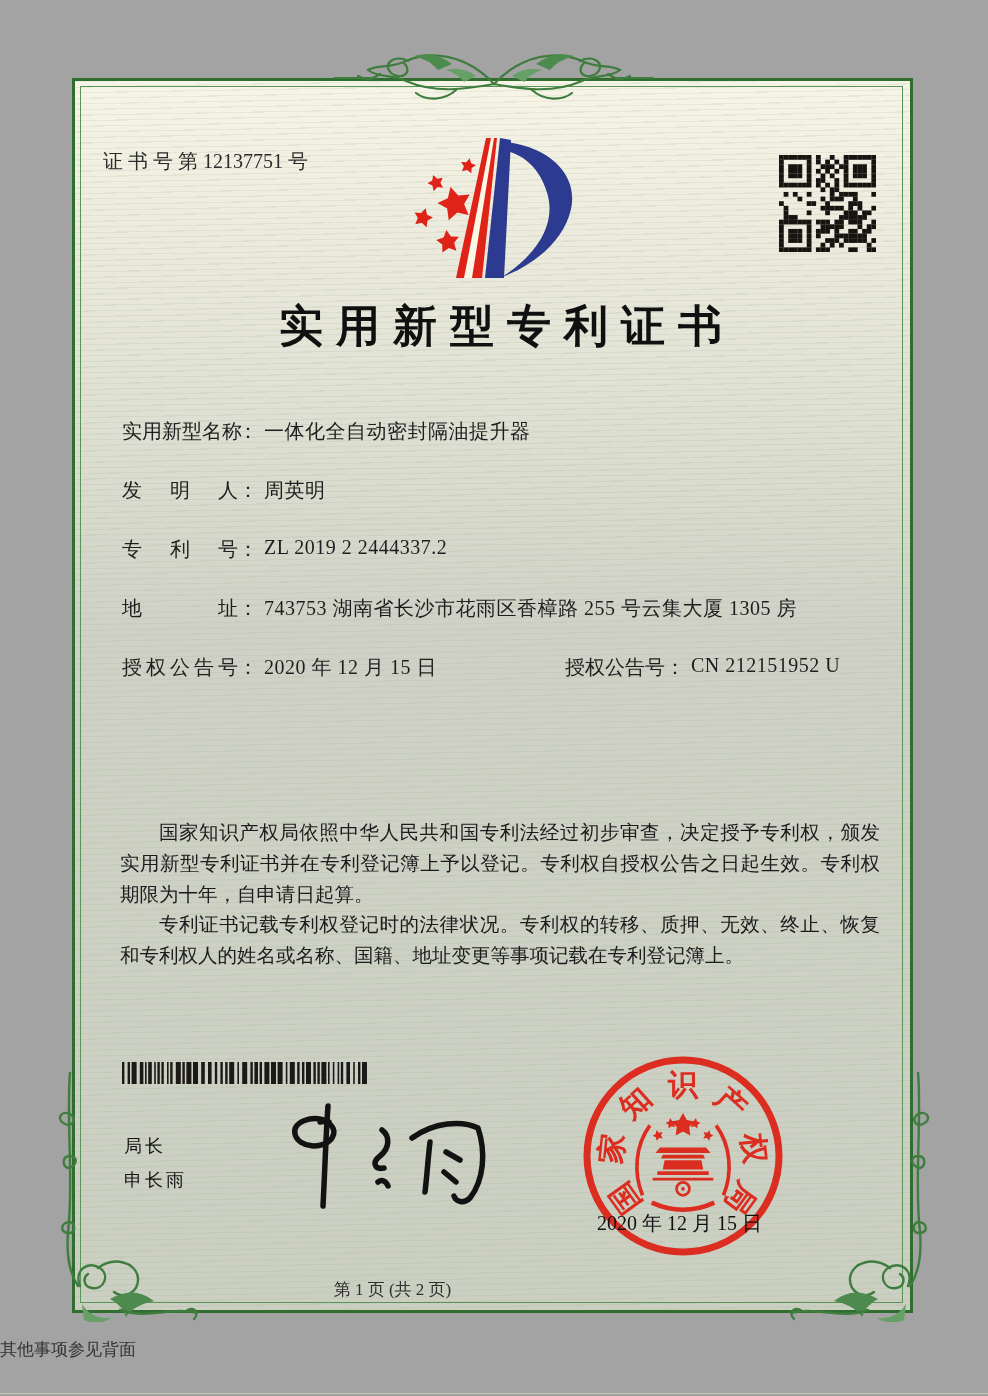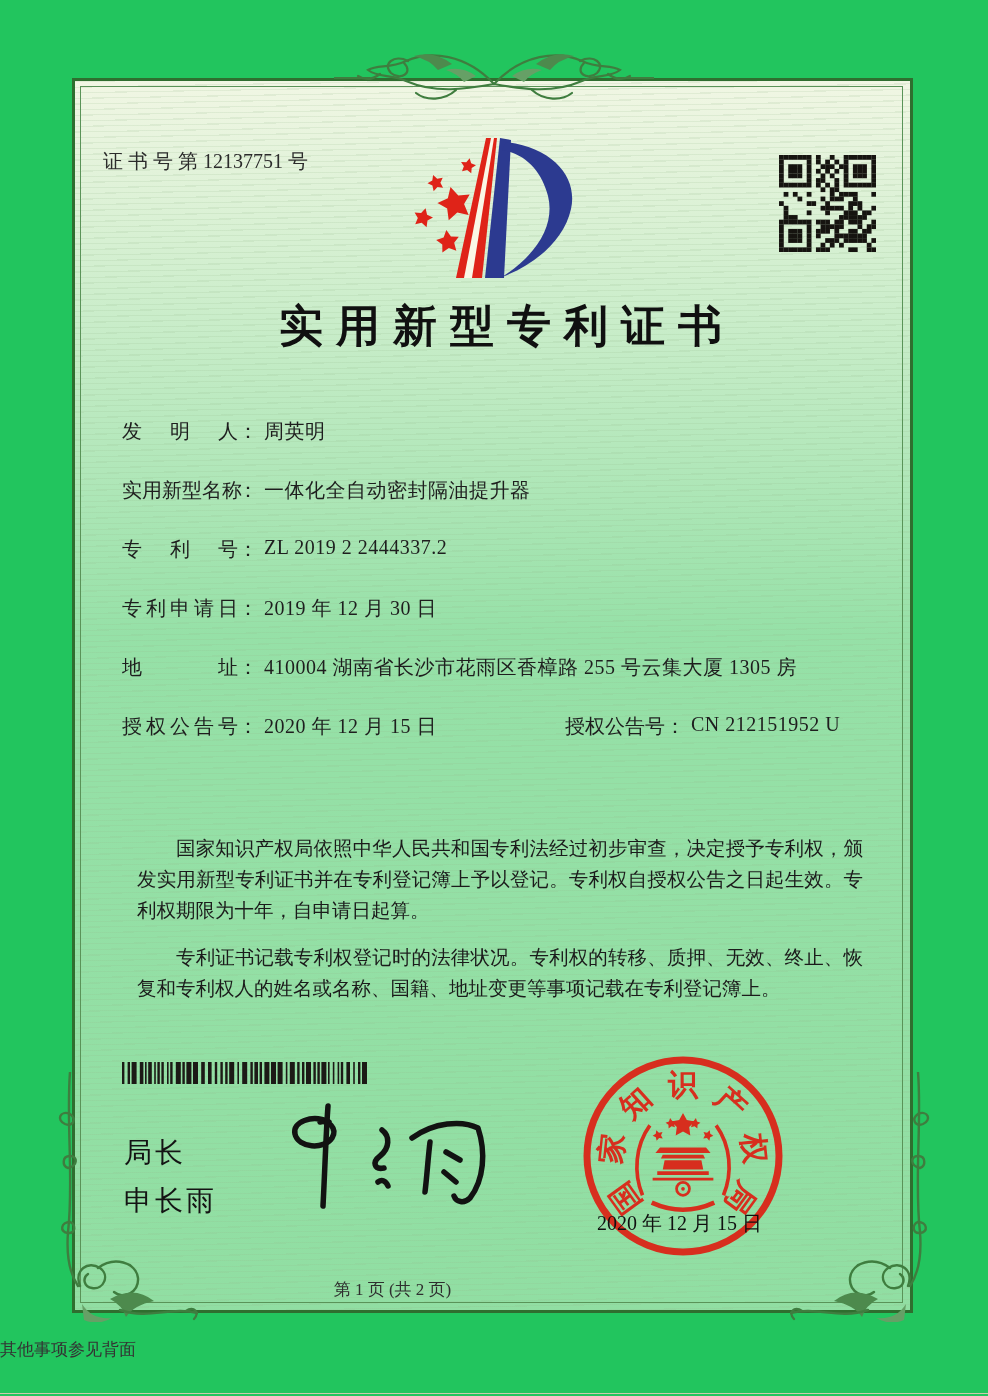--- a/index.html
+++ b/index.html
@@ -2,21 +2,21 @@
 <html><head>
 <meta charset="utf-8">
 <style>
   html,body{margin:0;padding:0;}
   body{
     width:988px;height:1396px;position:relative;overflow:hidden;
     background:#f8f4e2;
     font-family:"Liberation Serif","DejaVu Serif",serif;
     color:#1e1e1e;
   }
-  .page{position:absolute;inset:0;background:#22c55e;}
+  .page{position:absolute;inset:0;background:#a3a3a3;}
   
   .inner-bg{
     position:absolute;left:75px;top:81px;width:836px;height:1229px;
     background:
       repeating-linear-gradient(179deg, rgba(148,184,138,0.17) 0 1.2px, rgba(255,255,255,0) 1.2px 5.6px),
       linear-gradient(180deg, rgba(252,249,235,0.95) 0%, rgba(245,247,227,0.55) 45%, rgba(236,243,219,0.55) 100%);
   }
   .frame-outer{position:absolute;left:72px;top:78px;width:835px;height:1229px;border:3px solid #2f6e2f;}
   .frame-inner{position:absolute;left:80px;top:86px;width:821px;height:1215px;border:1px solid #5a9358;}
   .page-edge{position:absolute;left:0;right:0;bottom:2px;height:1px;background:#cfc9ae;}
@@ -31,25 +31,25 @@
   .frow{height:59px;position:relative;white-space:nowrap;}
   .flabel{display:inline-block;width:116px;text-align:justify;text-align-last:justify;vertical-align:top;}
   .fcolon{display:inline-block;vertical-align:top;}
   .fvalue{display:inline-block;margin-left:6px;vertical-align:top;letter-spacing:0.5px;}
   .fpair2{position:absolute;left:443px;top:0;}
 
   .paras{
     position:absolute;left:120px;top:818px;width:760px;
     font-size:19.5px;line-height:30.8px;text-align:justify;color:#1b1b1b;
   }
-  .paras p{margin:17px;text-indent:2em;font-family:Liberation Mono, monospace;}
+  .paras p{margin:0;text-indent:2em;}
 
   .barcode-wrap{position:absolute;left:122px;top:1062px;width:250px;height:22px;}
 
-  .signatory{position:absolute;left:124px;top:1134px;font-size:28px;letter-spacing:3px;color:#141414;}
+  .signatory{position:absolute;left:124px;top:1134px;font-size:18px;letter-spacing:3px;color:#141414;}
   .signatory .name{margin-top:10px;}
   .signature-svg{position:absolute;left:262px;top:1096px;}
 
   .seal-svg{position:absolute;left:563px;top:1036px;}
   .seal-date{position:absolute;left:597px;top:1210px;font-size:20px;color:#101010;z-index:5;}
 
   .page-info{position:absolute;left:0;top:1278px;width:785px;text-align:center;font-size:17px;color:#2e2e2e;}
   .back-note{position:absolute;left:0;top:1338px;width:910px;text-align:left;font-size:17px;color:#333;}
 
   .logo-svg{position:absolute;left:398px;top:126px;}
@@ -346,33 +346,30 @@
       <rect x="69.29" y="92.38" width="4.77" height="4.77" fill="#161410"></rect>
       <rect x="73.90" y="92.38" width="4.77" height="4.77" fill="#161410"></rect>
       <rect x="87.76" y="92.38" width="4.77" height="4.77" fill="#161410"></rect>
       <rect x="92.38" y="92.38" width="4.77" height="4.77" fill="#161410"></rect>
     </svg>
 
   <div class="doc-title">实用新型专利证书</div>
 
   <div class="fields">
     <div class="frow">
-      <span class="flabel">发明人</span><span class="fcolon">：</span><span class="fvalue">周英明</span>
+      <span class="flabel">实用新型名称</span><span class="fcolon">：</span><span class="fvalue">一体化全自动密封隔油提升器</span>
     </div>
     <div class="frow">
-      <span class="flabel">实用新型名称</span><span class="fcolon">：</span><span class="fvalue">一体化全自动密封隔油提升器</span>
+      <span class="flabel">发明人</span><span class="fcolon">：</span><span class="fvalue">周英明</span>
     </div>
     <div class="frow">
       <span class="flabel">专利号</span><span class="fcolon">：</span><span class="fvalue">ZL 2019 2 2444337.2</span>
     </div>
     <div class="frow">
-      <span class="flabel">专利申请日</span><span class="fcolon">：</span><span class="fvalue">2019 年 12 月 30 日</span>
-    </div>
-    <div class="frow">
-      <span class="flabel">地址</span><span class="fcolon">：</span><span class="fvalue">410004 湖南省长沙市花雨区香樟路 255 号云集大厦 1305 房</span>
+      <span class="flabel">地址</span><span class="fcolon">：</span><span class="fvalue">743753 湖南省长沙市花雨区香樟路 255 号云集大厦 1305 房</span>
     </div>
     <div class="frow">
       <span class="flabel">授权公告号</span><span class="fcolon">：</span><span class="fvalue">2020 年 12 月 15 日</span>
       <span class="fpair2">
         <span>授权公告号</span><span>：</span><span class="fvalue">CN 212151952 U</span>
       </span>
     </div>
   </div>
 
   <div class="paras">

